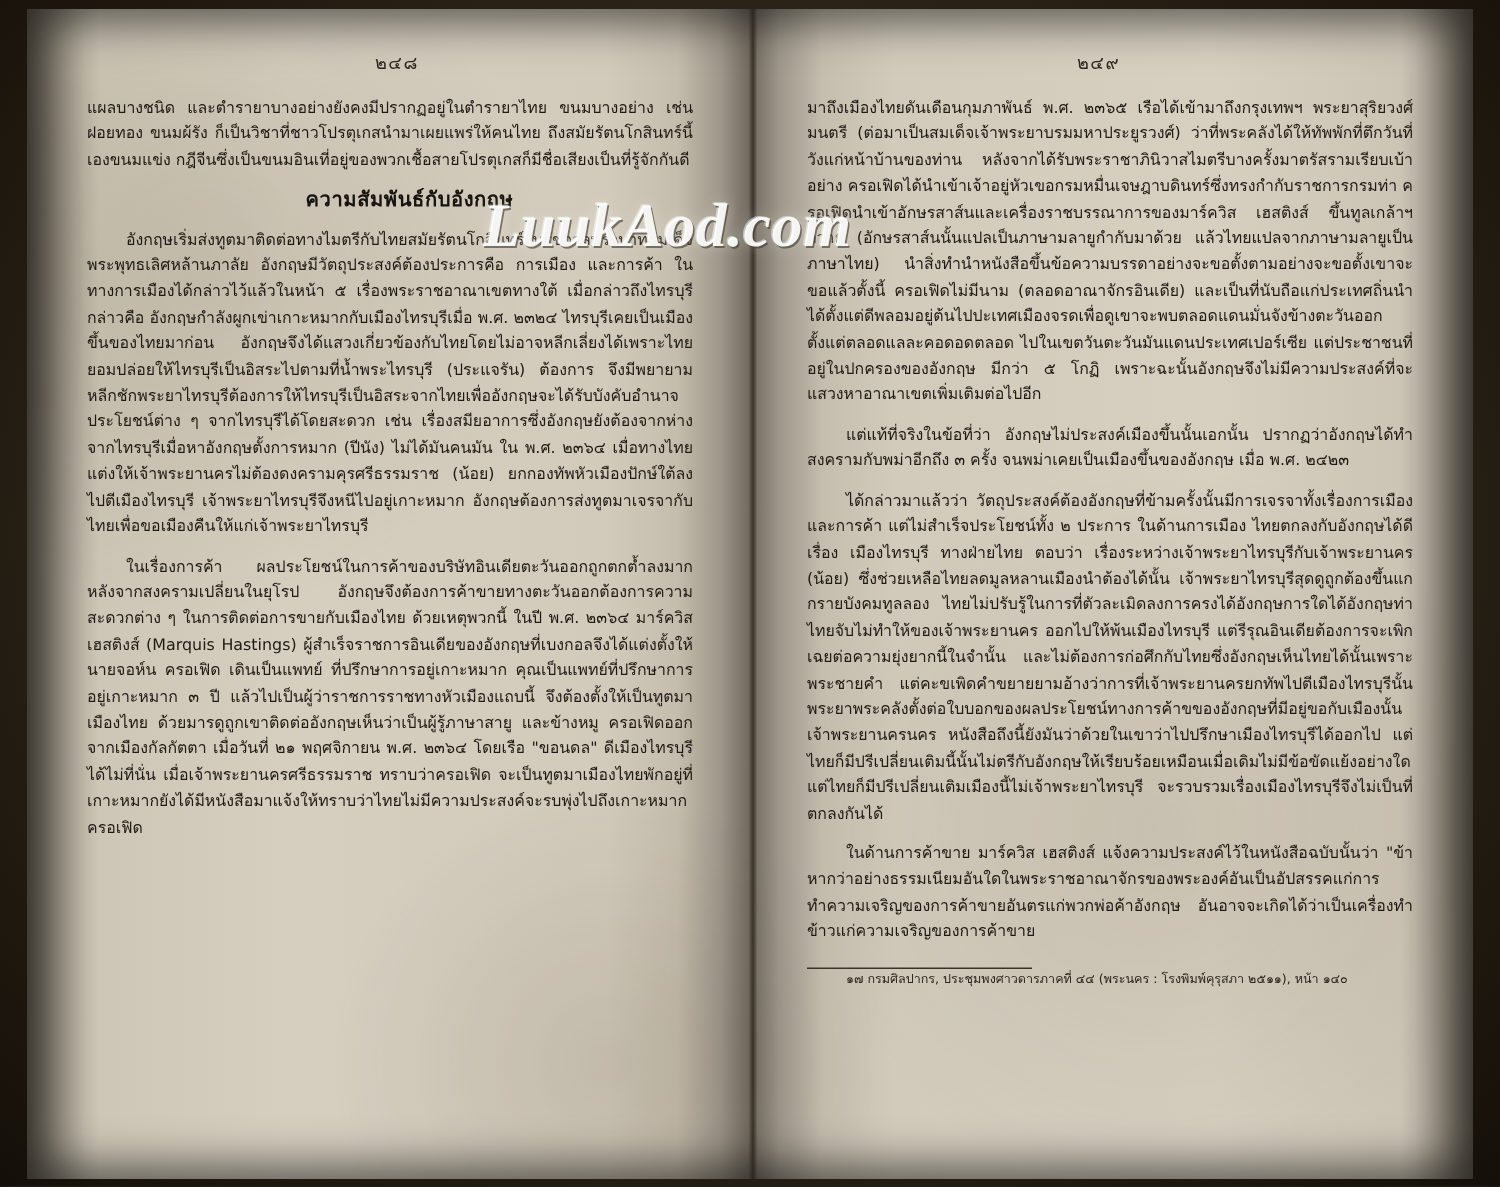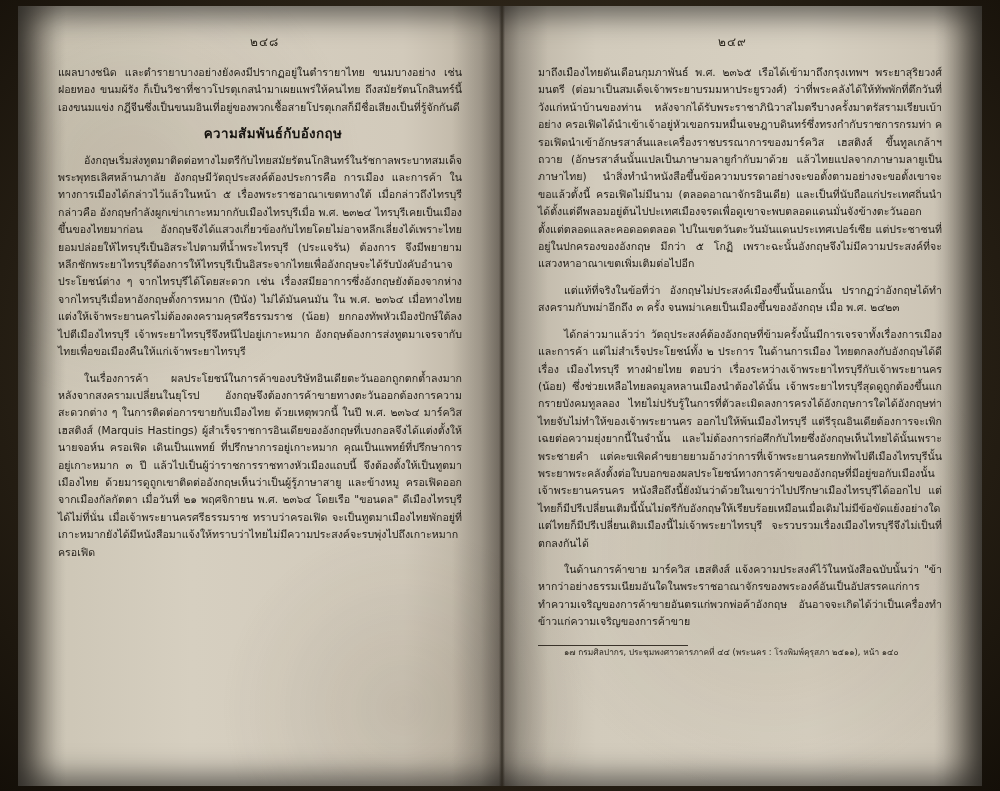--- a/index.html
+++ b/index.html
@@ -172,13 +172,14 @@
         <p>ในด้านการค้าขาย มาร์ควิส เฮสติงส์ แจ้งความประสงค์ไว้ในหนังสือฉบับนั้นว่า "ข้าหากว่าอย่างธรรมเนียมอันใดในพระราชอาณาจักรของพระองค์อันเป็นอัปสรรคแก่การทำความเจริญของการค้าขายอันตรแก่พวกพ่อค้าอังกฤษ อันอาจจะเกิดได้ว่าเป็นเครื่องทำข้าวแก่ความเจริญของการค้าขาย</p>
         <div class="footnote-rule"></div>
         <p class="footnote">๑๗ กรมศิลปากร, ประชุมพงศาวดารภาคที่ ๔๔ (พระนคร : โรงพิมพ์คุรุสภา ๒๕๑๑), หน้า ๑๔๐</p>
       </div>
     </div>
 
     <div class="gutter"></div>
     <div class="grain"></div>
   </div>
 
+  <div class="watermark">LuukAod.com</div>
 </div>
 
 </body></html>

